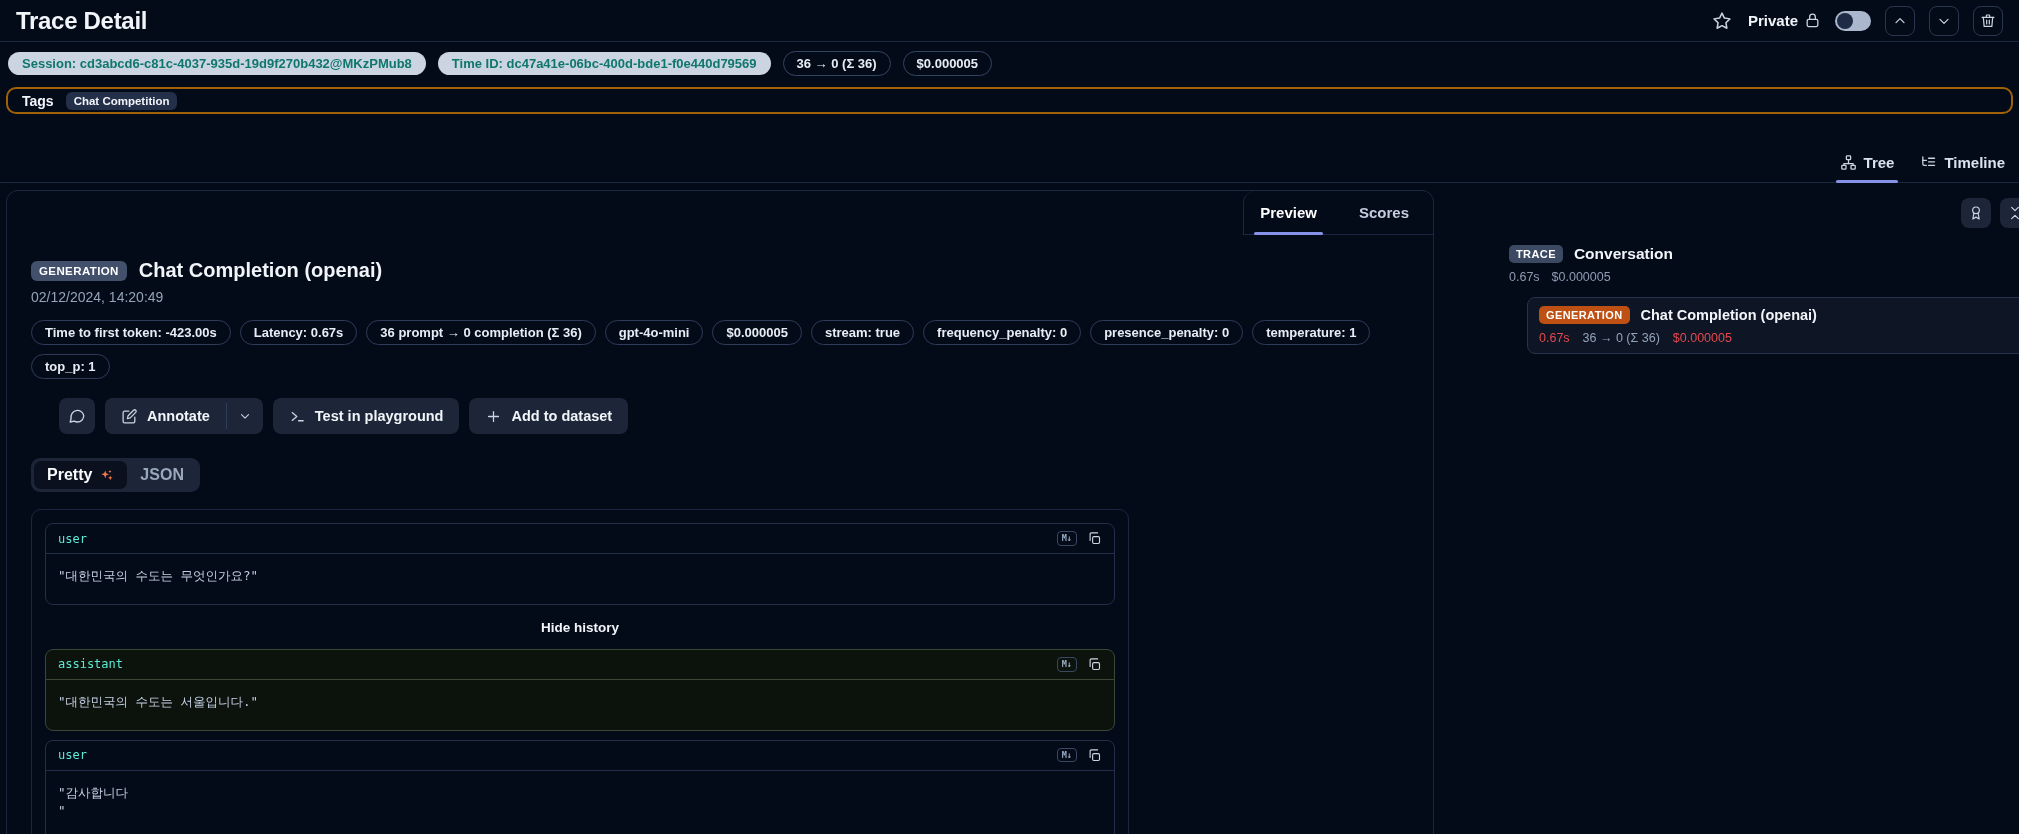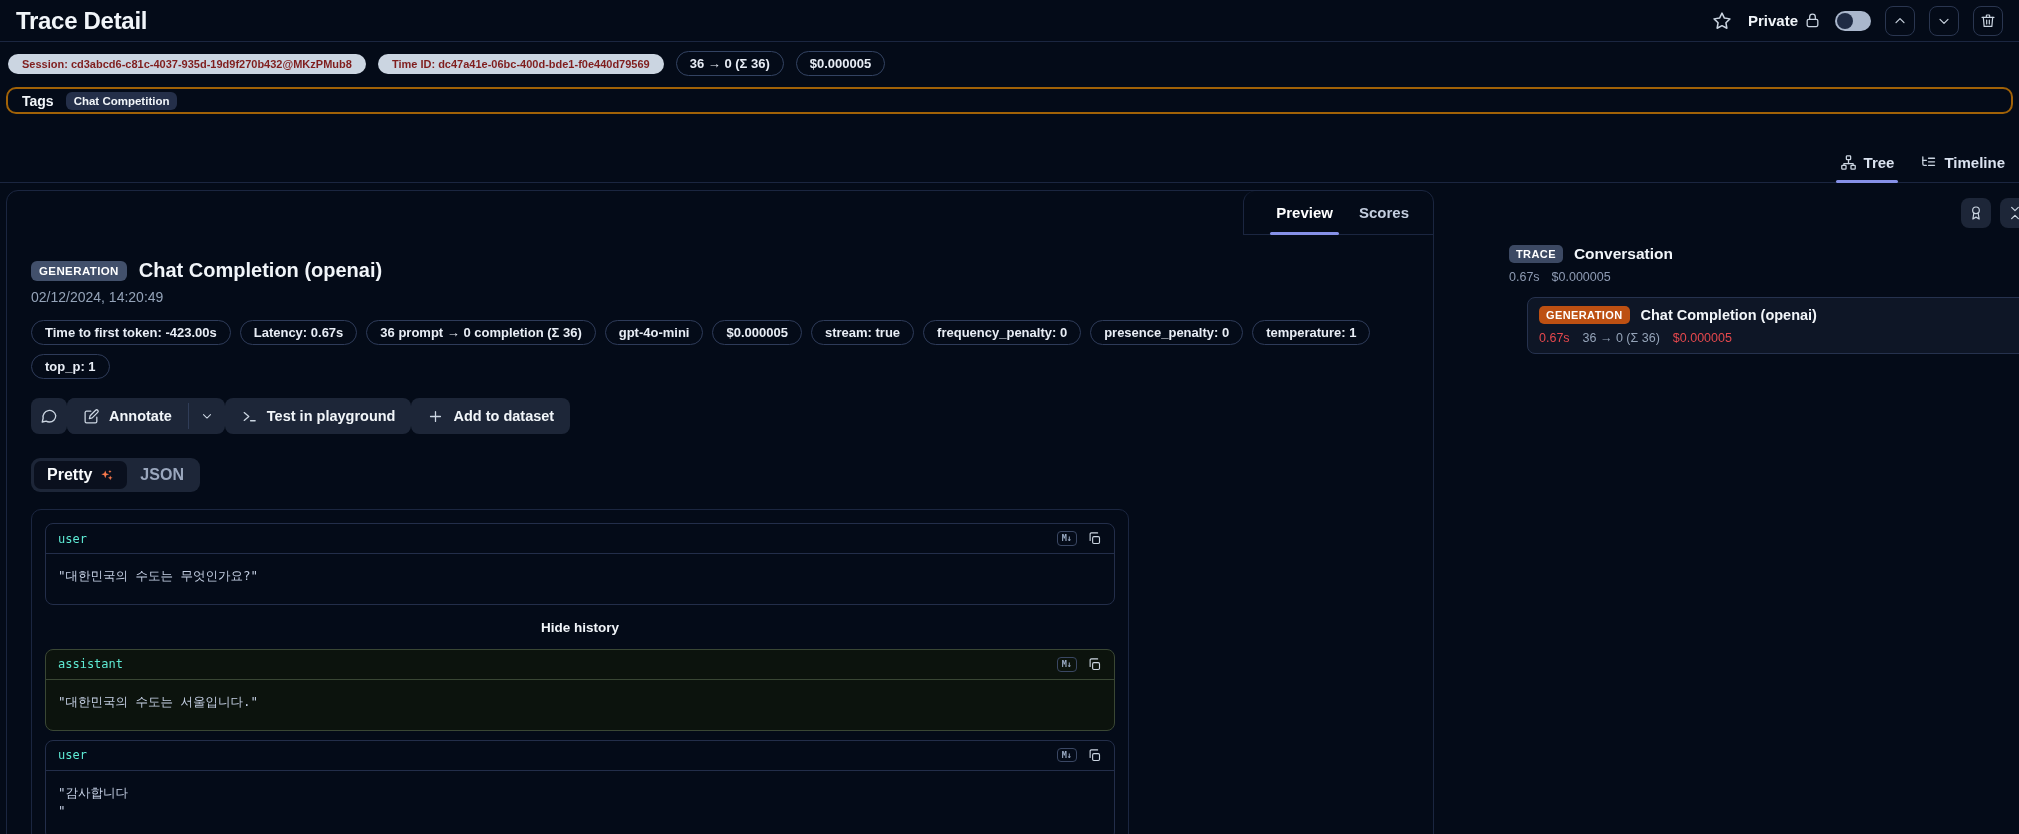--- a/index.html
+++ b/index.html
@@ -20,21 +20,21 @@
   .header-right { display:flex; align-items:center; gap:14px; }
   .star-btn { background:none; border:none; cursor:pointer; padding:2px; }
   .privacy { display:flex; align-items:center; gap:6px; font-weight:700; font-size:15px; }
   .toggle { width:36px; height:20px; border-radius:10px; background:#aab7cc; position:relative; cursor:pointer; }
   .toggle-knob { position:absolute; left:2px; top:2px; width:16px; height:16px; border-radius:50%; background:#1f2b44; }
   .sq-btn { width:30px; height:30px; border:1px solid #2a3650; background:transparent; border-radius:8px;
             display:flex; align-items:center; justify-content:center; cursor:pointer; }
 
   
   .id-row { display:flex; align-items:center; gap:12px; padding:9px 8px; }
-  .pill-light { background:#cbd5e1; color:#7f1d1d; font-weight:700; font-size:11px;
+  .pill-light { background:#cbd5e1; color:#0f766e; font-weight:700; font-size:13px;
                 padding:4px 14px; border-radius:999px; white-space:nowrap; }
   .pill-outline { border:1px solid #334362; color:#e8edf5; font-weight:700; font-size:13px;
                   padding:4px 13px; border-radius:999px; white-space:nowrap; background:transparent; }
 
   
   .tags-box { margin:2px 6px 0 6px; border:2px solid #a16207; border-radius:10px;
               padding:4px 14px; display:flex; align-items:center; gap:12px; height:27px; }
   .tags-label { font-weight:700; font-size:14px; }
   .tag-chip { background:#242f49; color:#f1f5f9; font-weight:700; font-size:11.5px;
               padding:3px 8px; border-radius:6px; cursor:pointer; }
@@ -47,39 +47,39 @@
   .view-tab.active::after { content:""; position:absolute; left:-4px; right:-4px; bottom:-1px;
                             height:3px; background:#8691e8; border-radius:2px; }
 
   
   .main-panel { position:absolute; left:6px; top:190px; width:1428px; height:700px;
                 border:1px solid #1b2640; border-radius:12px; }
   .panel-tabs-notch { position:absolute; top:0; right:0; width:190px; height:44px;
                       border-left:1px solid #1b2640; border-bottom:1px solid #1b2640;
                       border-top-left-radius:12px;
                       display:flex; align-items:center; justify-content:flex-end;
-                      gap:26px; padding:0 24px 0 0; }
+                      gap:42px; padding:0 24px 0 0; }
   .panel-tab { font-weight:700; font-size:15px; color:#c3cdde; position:relative; cursor:pointer;
                height:100%; display:flex; align-items:center; }
   .panel-tab.active { color:#ffffff; }
   .panel-tab.active::after { content:""; position:absolute; left:-6px; right:-6px; bottom:-1px;
                              height:3px; background:#8691e8; border-radius:2px; }
   .panel-body { padding:68px 24px 0 24px; }
 
   .obs-header { display:flex; align-items:center; gap:12px; }
   .type-badge { background:#42506b; color:#fff; font-size:11.5px; font-weight:700;
                 padding:4px 8px; border-radius:6px; letter-spacing:0.4px; }
   .obs-title { font-size:20px; font-weight:700; }
   .obs-time { color:#94a3b8; font-size:14px; margin-top:7px; }
 
   .meta-badges { display:flex; flex-wrap:wrap; gap:9px; row-gap:9px; margin-top:15px; max-width:1340px; }
   .meta-badge { border:1px solid #2e3b59; color:#e8edf5; font-weight:700; font-size:13px;
                 padding:4px 13px; border-radius:999px; white-space:nowrap; }
 
-  .actions-row { display:flex; margin-top:19px; }
+  .actions-row { display:flex; gap:10px; margin-top:19px;margin-left:28px; }
   .act-btn { background:#1d2638; border:none; border-radius:8px; height:36px;
              display:flex; align-items:center; gap:9px; padding:0 16px;
              color:#f1f5f9; font-weight:700; font-size:14.5px; cursor:pointer;
              font-family:"Liberation Sans", sans-serif; }
   .act-icon-btn { width:36px; padding:0; justify-content:center; }
   .split-btn { display:flex; background:#1d2638; border-radius:8px; overflow:hidden; }
   .split-btn .act-btn { border-radius:0; }
   .split-divider { width:1px; background:#303d58; margin:5px 0; }
   .split-caret { width:36px; display:flex; align-items:center; justify-content:center; cursor:pointer; }
 

